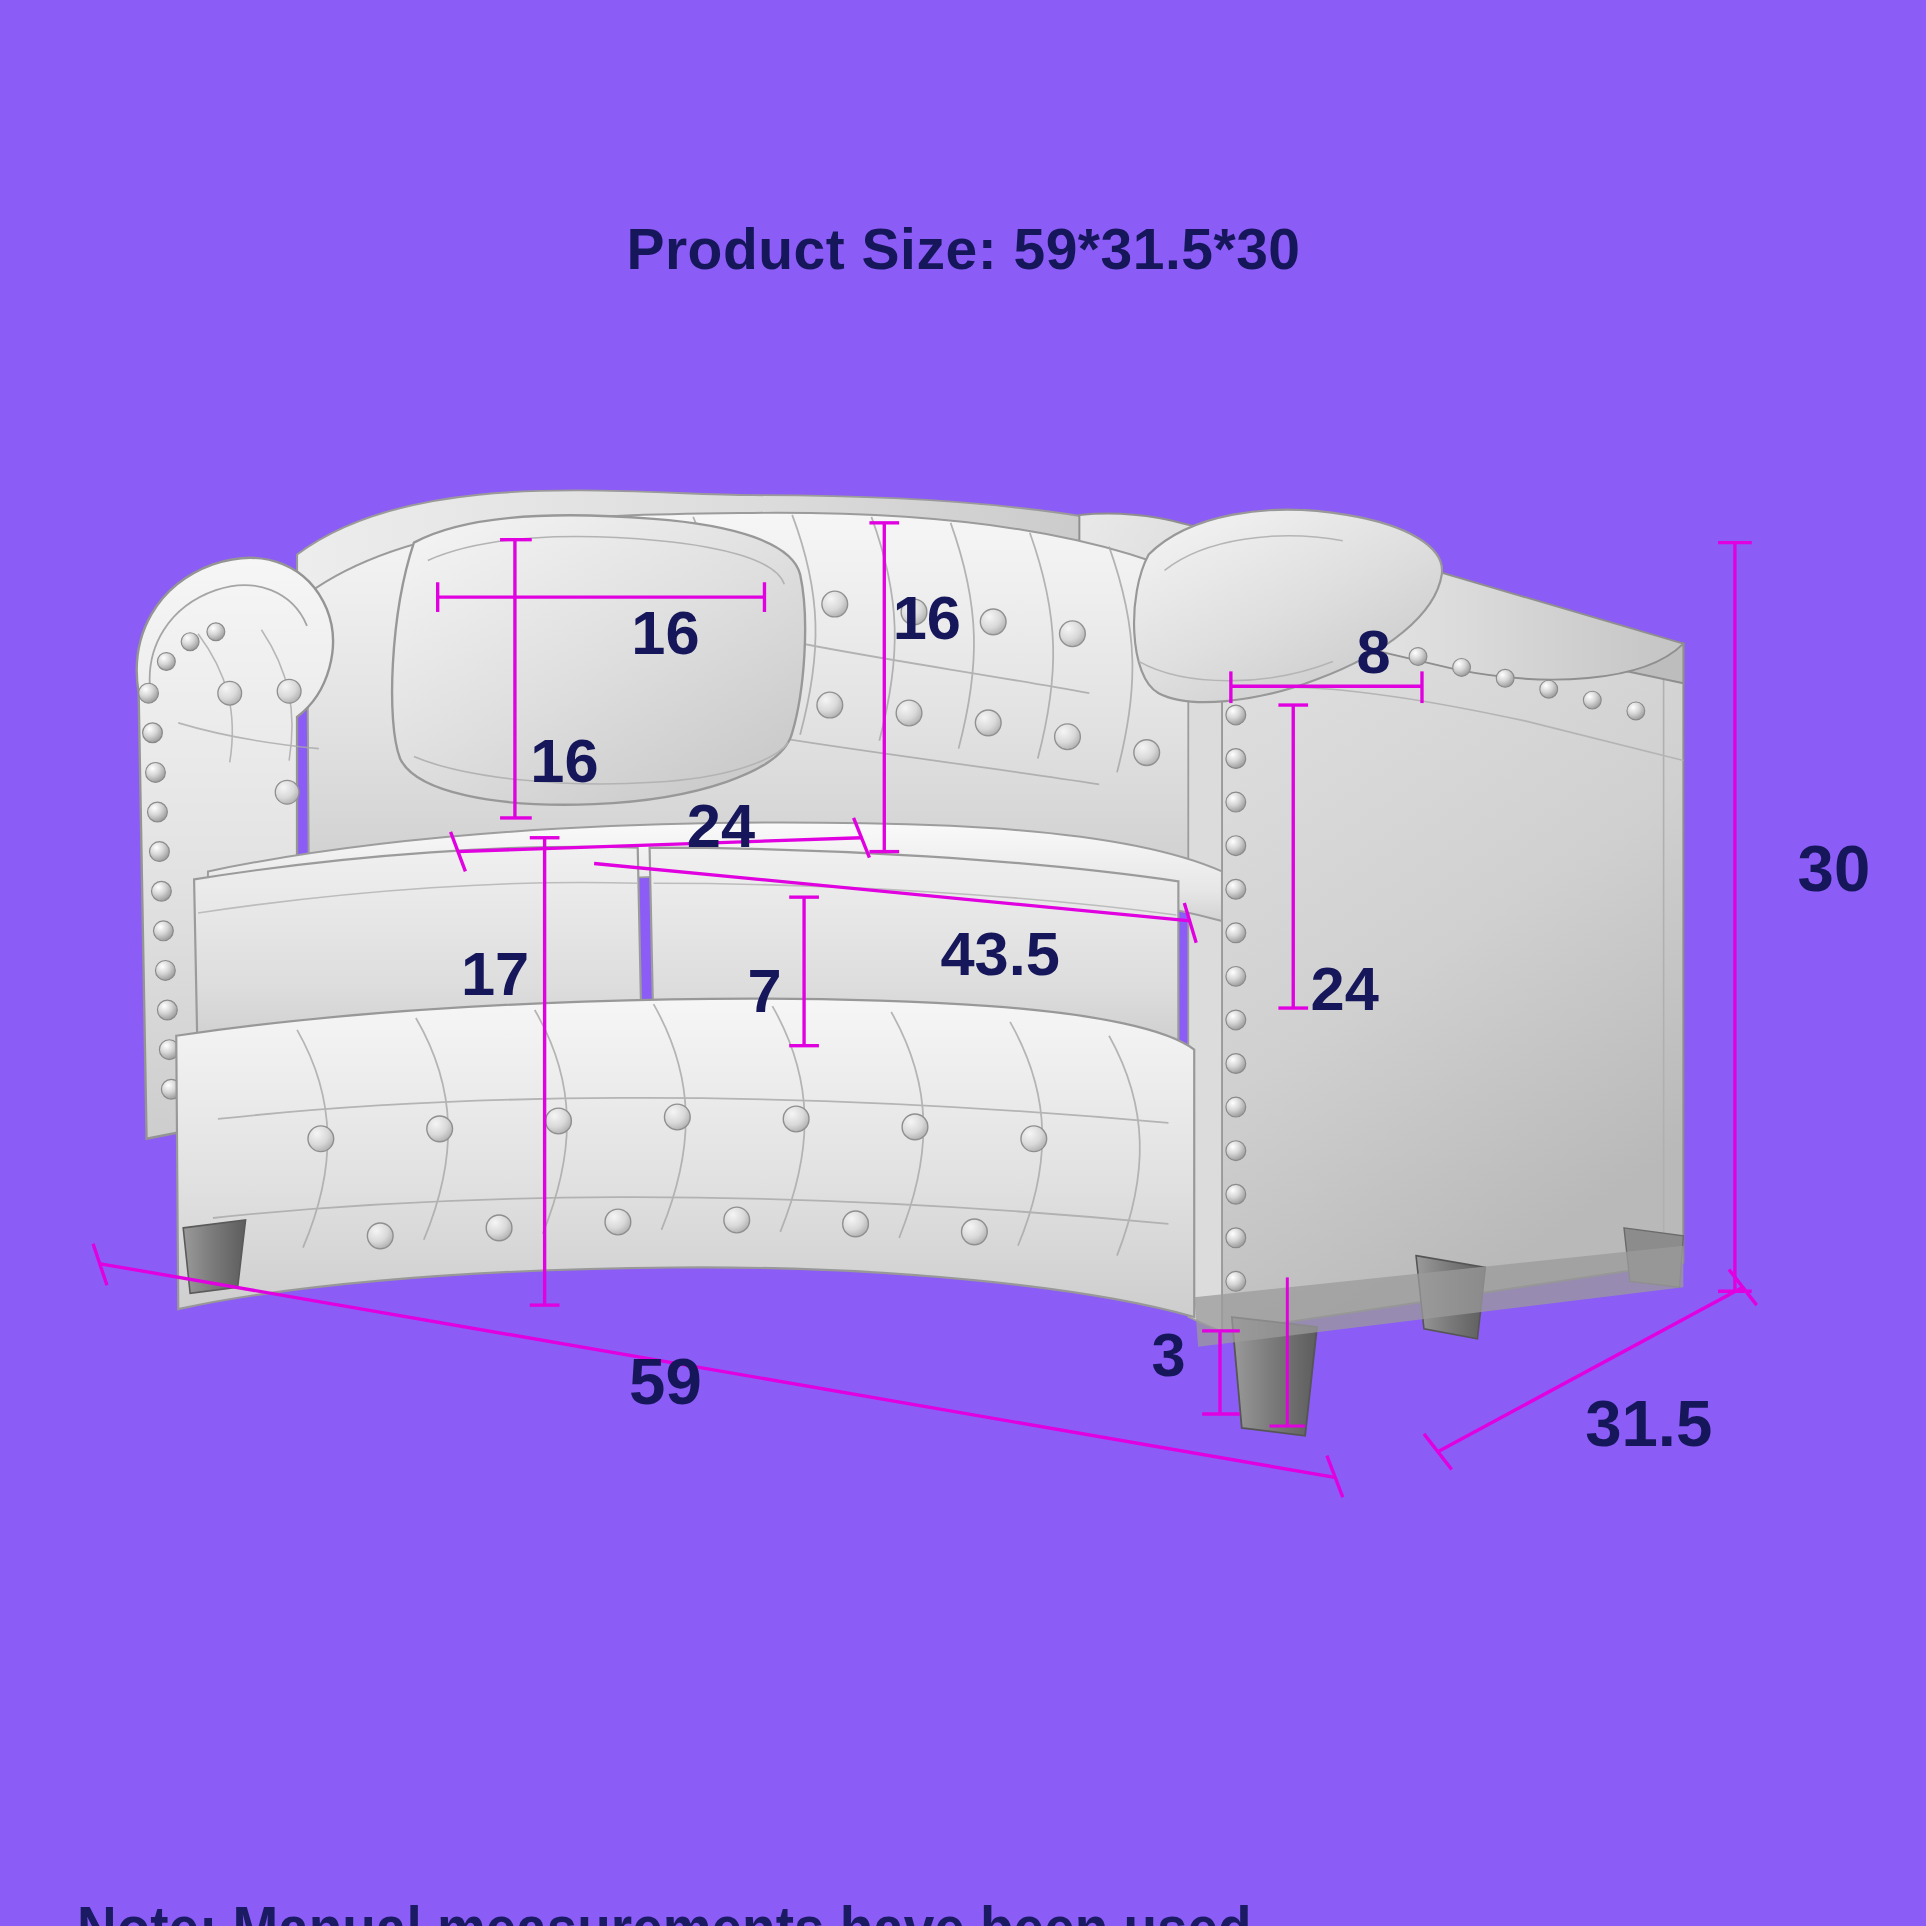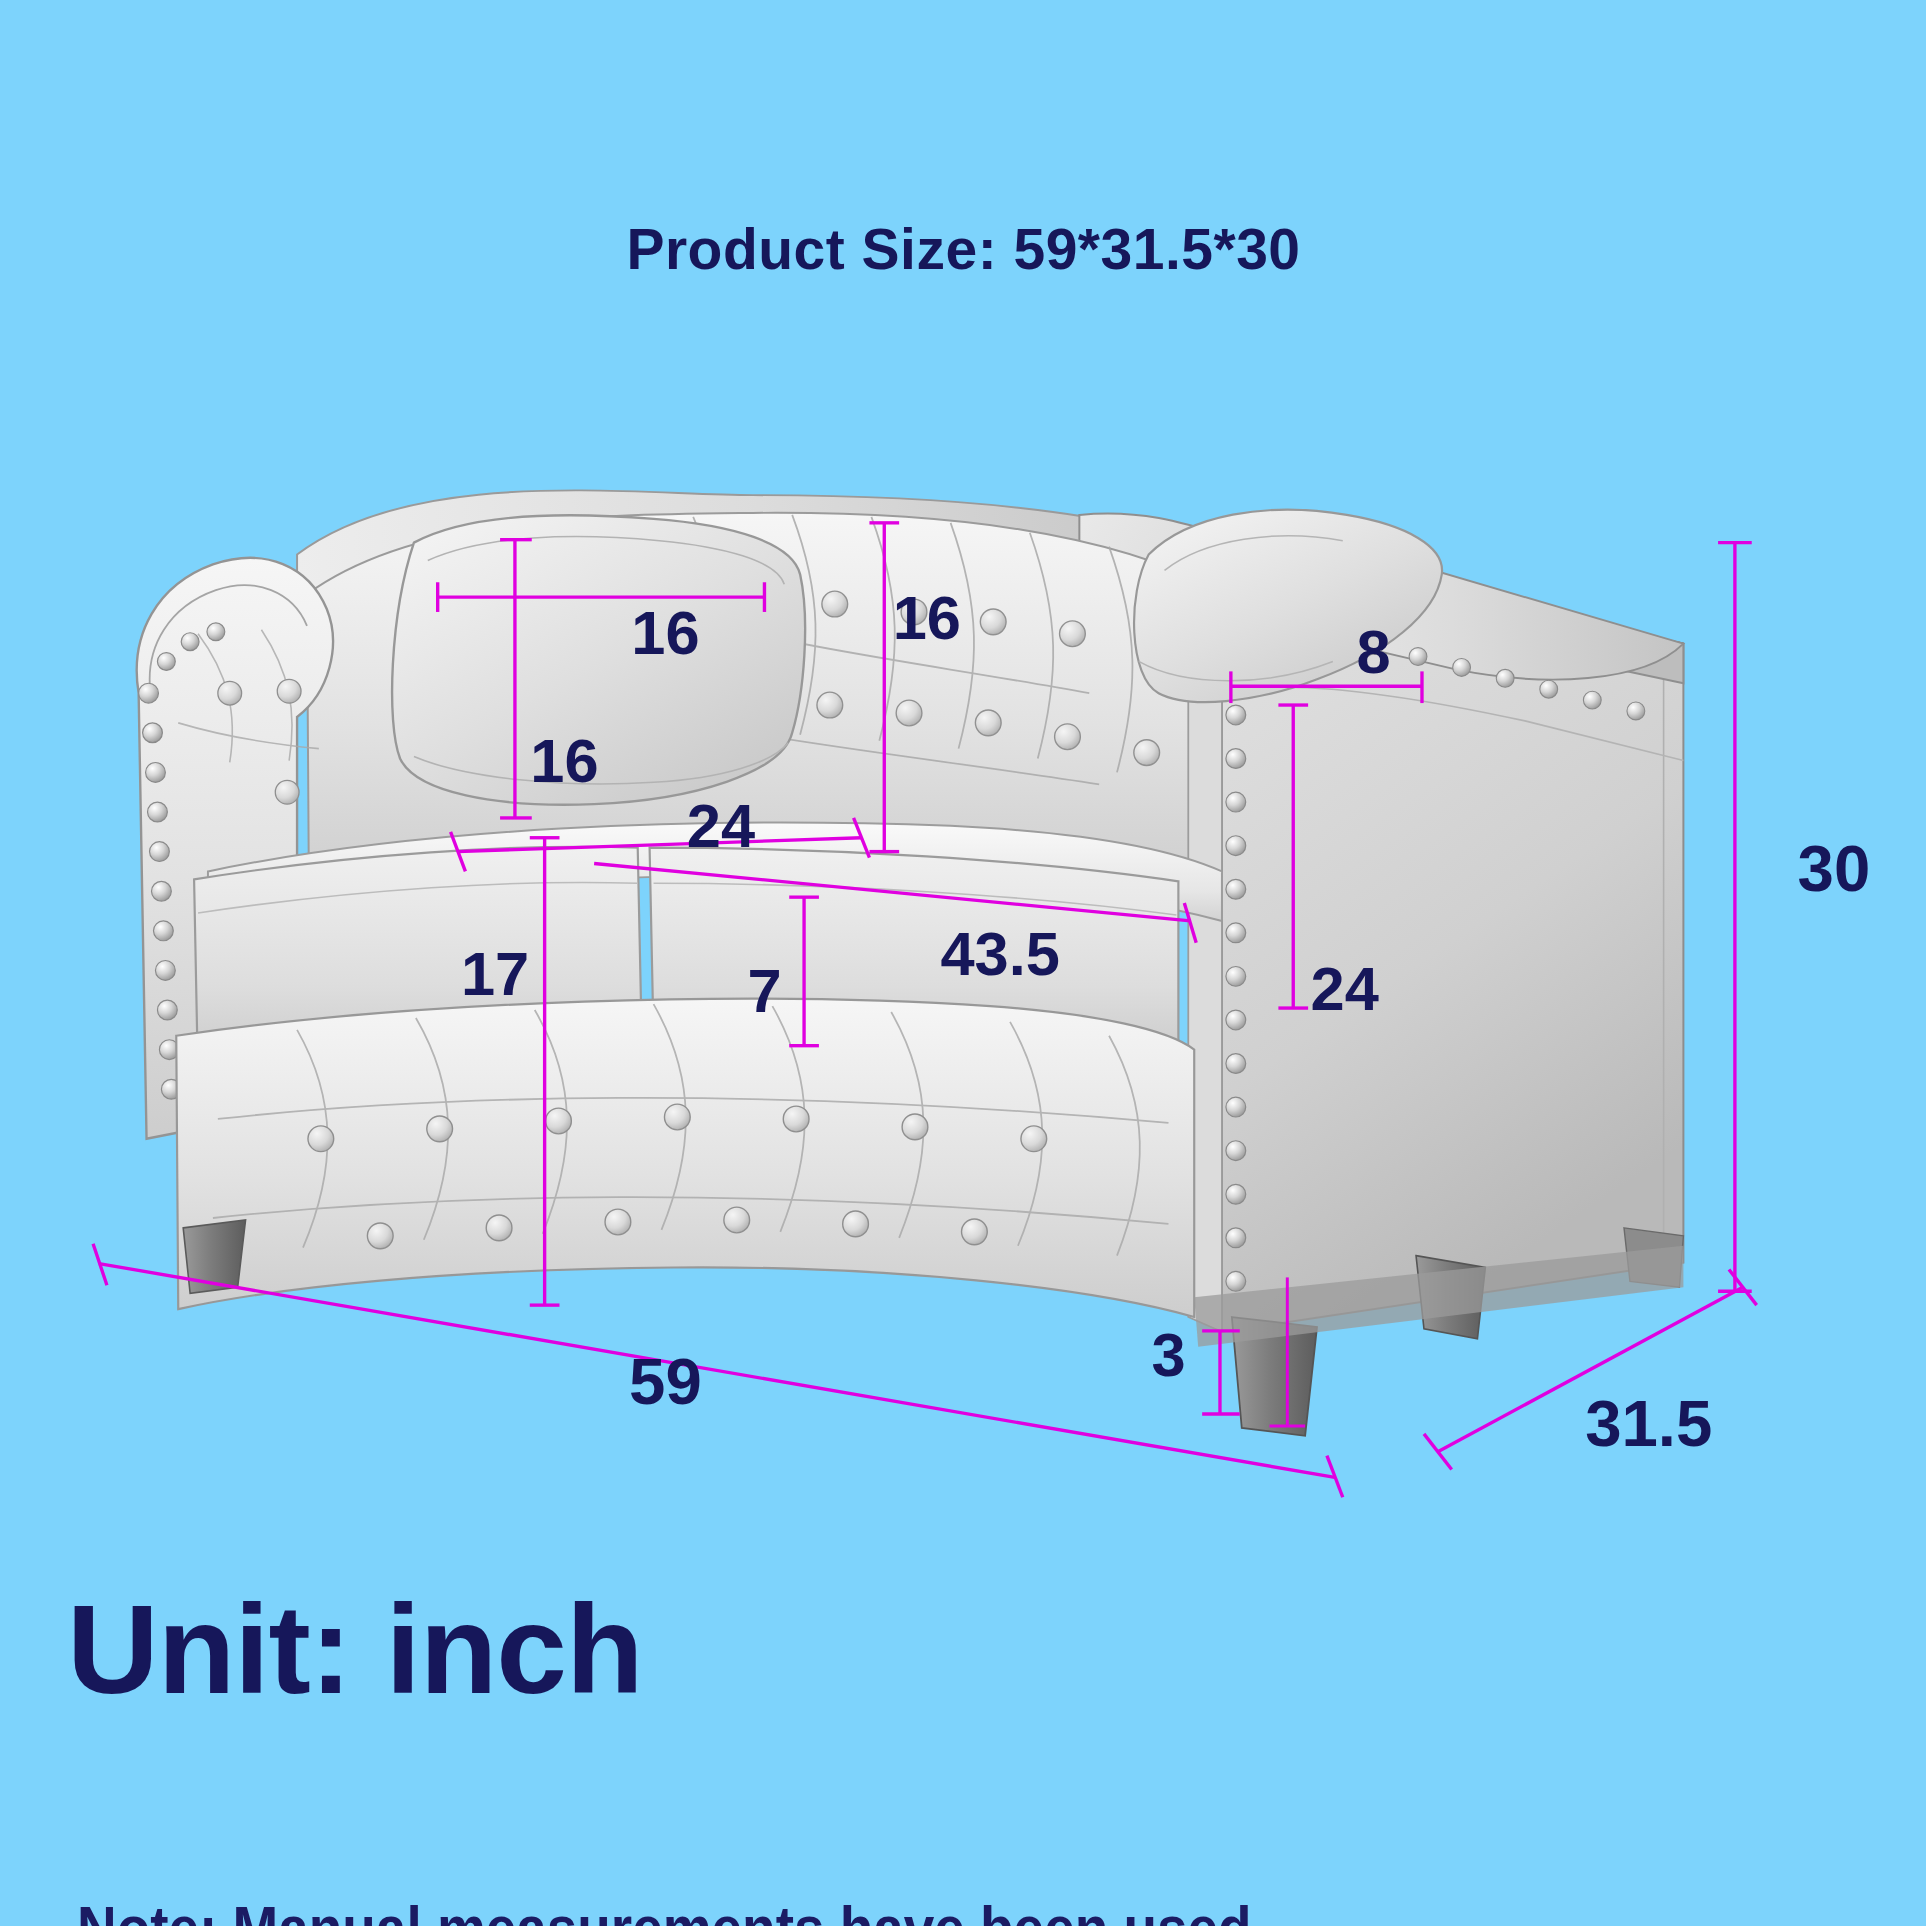--- a/index.html
+++ b/index.html
@@ -4,21 +4,21 @@
 <style>
   html, body {
     margin: 0;
     padding: 0;
     background: #ffffff;
   }
   #page {
     position: relative;
     width: 1927px;
     height: 1927px;
-    background: #7dd3fc;
+    background: #8b5cf6;
     font-family: "Liberation Sans", sans-serif;
     overflow: hidden;
   }
   #title {
     position: absolute;
     top: 216px;
     left: 0;
     width: 1927px;
     text-align: center;
     font-size: 57px;
@@ -411,21 +411,20 @@
       <text class="dim-text" x="772" y="1022" font-size="62" text-anchor="middle">7</text>
       <text class="dim-text" x="1010" y="985" font-size="62" text-anchor="middle">43.5</text>
       <text class="dim-text" x="1358" y="1020" font-size="62" text-anchor="middle">24</text>
       <text class="dim-text" x="1852" y="900" font-size="66" text-anchor="middle">30</text>
       <text class="dim-text" x="1180" y="1390" font-size="62" text-anchor="middle">3</text>
       <text class="dim-text" x="672" y="1418" font-size="66" text-anchor="middle">59</text>
       <text class="dim-text" x="1665" y="1460" font-size="66" text-anchor="middle">31.5</text>
     </g>
   </svg>
 
-  <div id="unit-label">Unit: inch</div>
 
   <div id="note-block">
     <span class="note-line">Note: Manual measurements have been used</span>
     
   </div>
 
 </div>
 
 
 </body></html>

